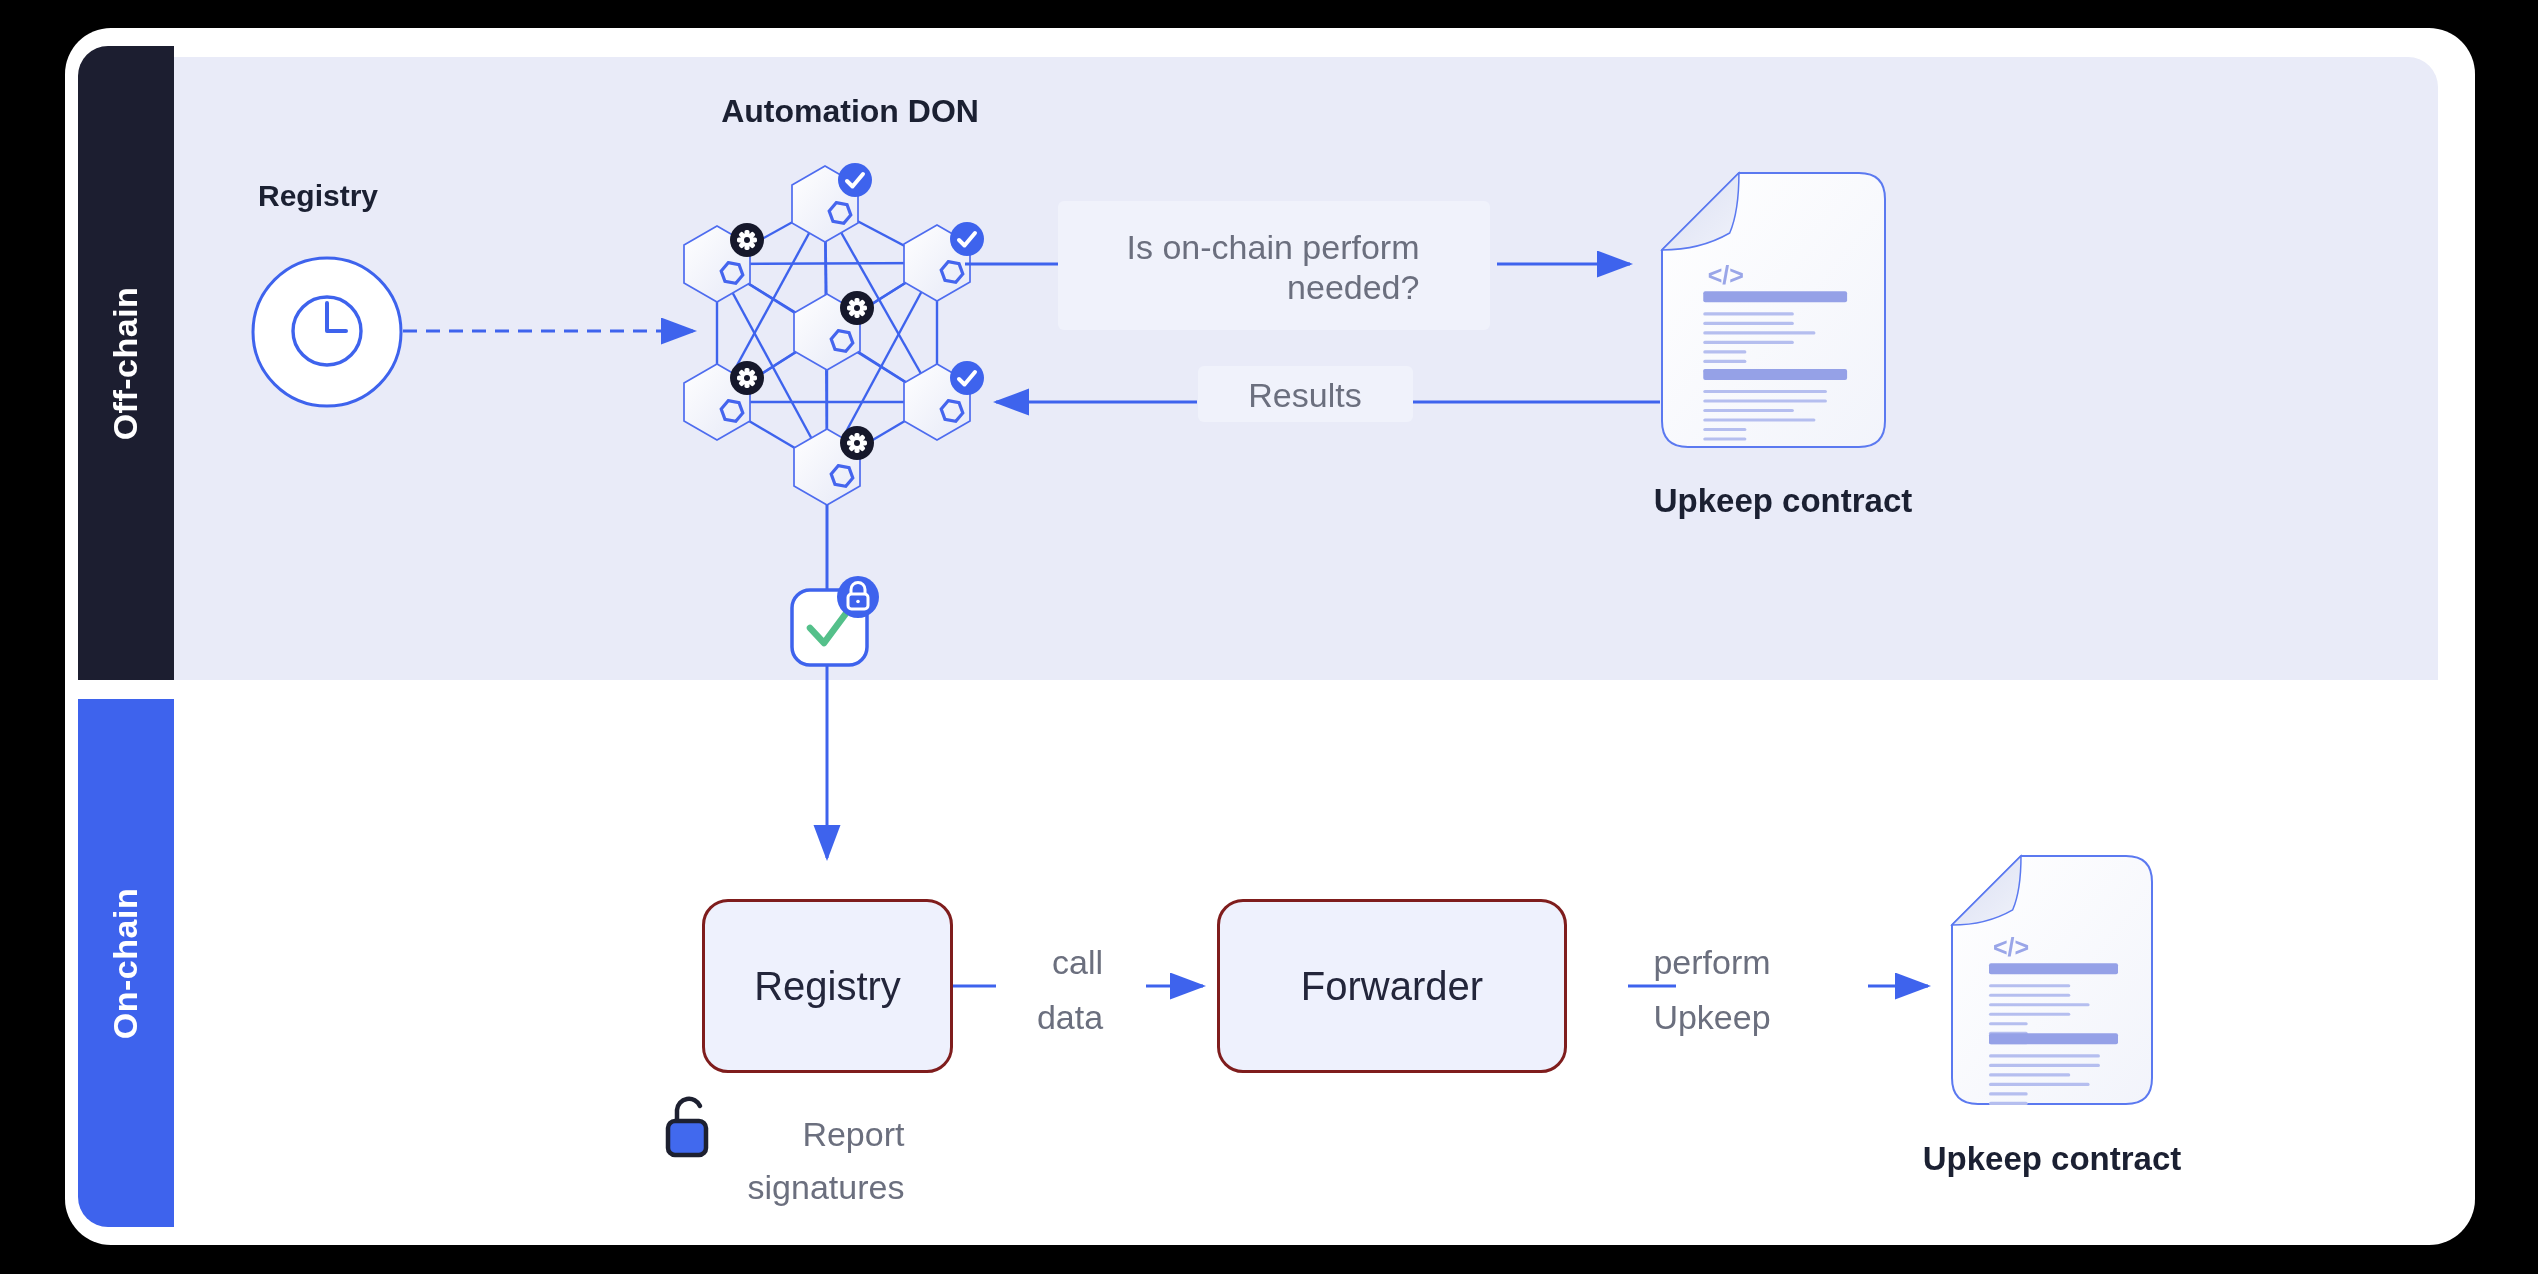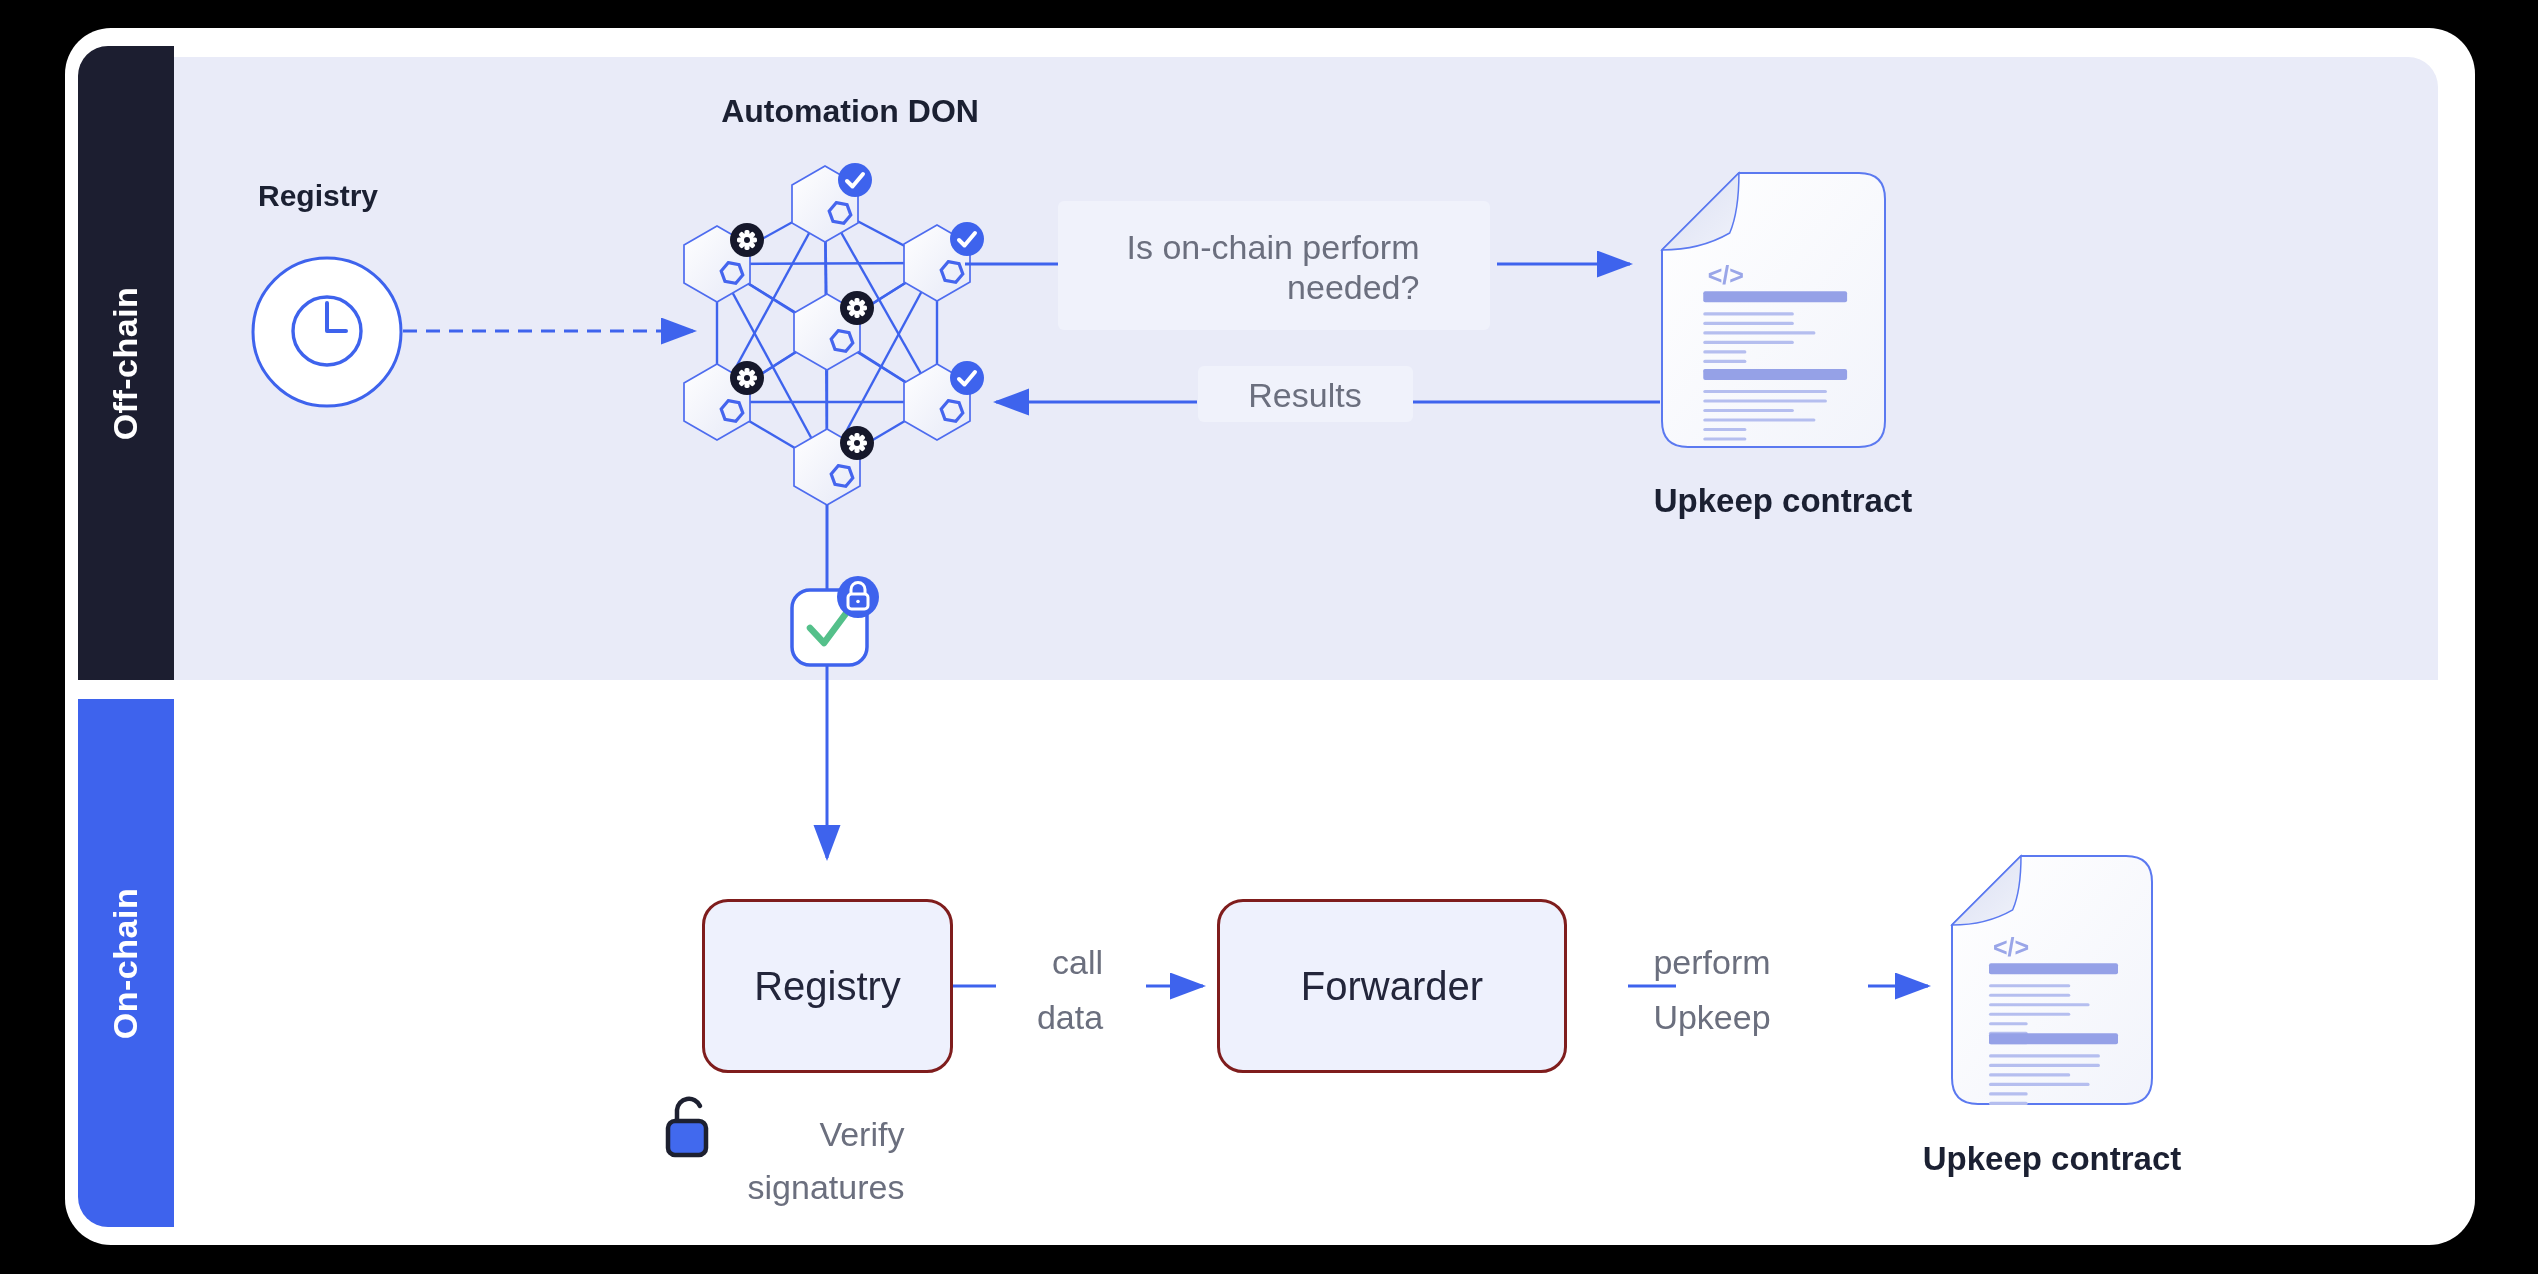--- a/index.html
+++ b/index.html
@@ -263,15 +263,15 @@
     <span>Registry</span>
   </div>
   <div class="lbl gray" style="left:1070px;top:990px;font-size:34px;line-height:55px;">call
 data</div>
   <div class="nodebox" style="left:1217px;top:899px;width:350px;height:174px;">
     <span>Forwarder</span>
   </div>
   <div class="lbl gray" style="left:1712px;top:990px;font-size:34px;line-height:55px;">perform
 Upkeep</div>
   <div class="lbl bold-dark" style="left:2052px;top:1159px;font-size:33px;">Upkeep contract</div>
-  <div class="lbl gray" style="left:826px;top:1161px;font-size:34px;line-height:53px;">Verify
+  <div class="lbl gray" style="left:826px;top:1161px;font-size:34px;line-height:53px;">Report
 signatures</div>
 </div>
 
 </body></html>

